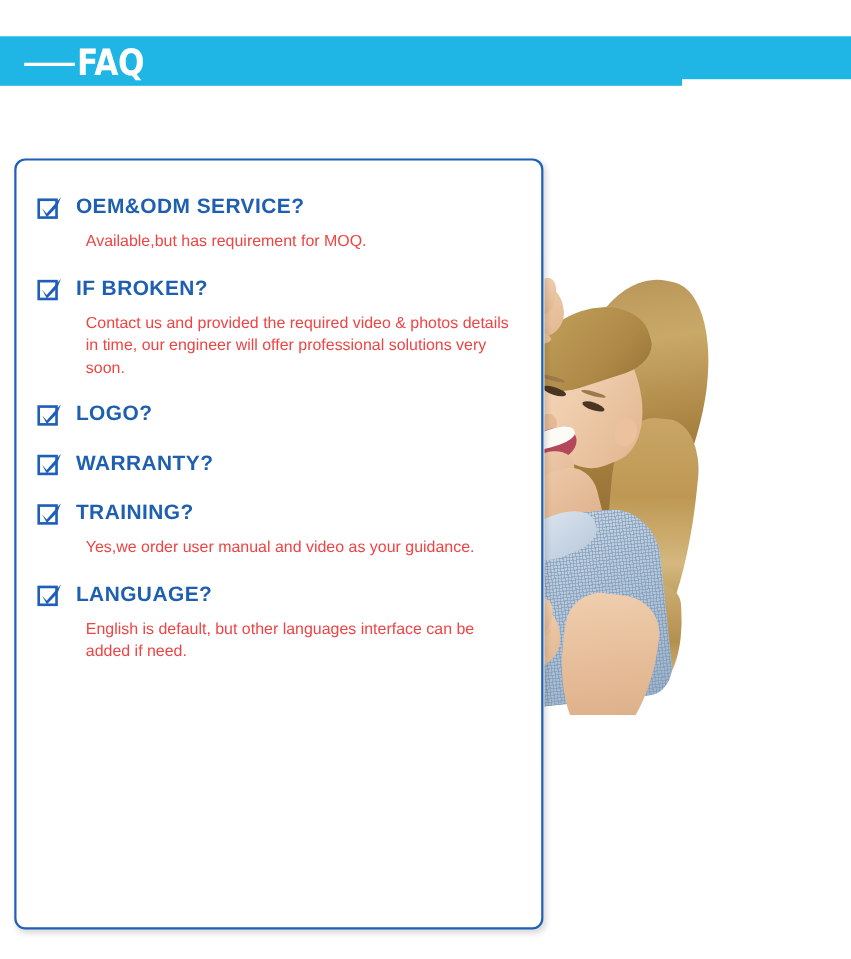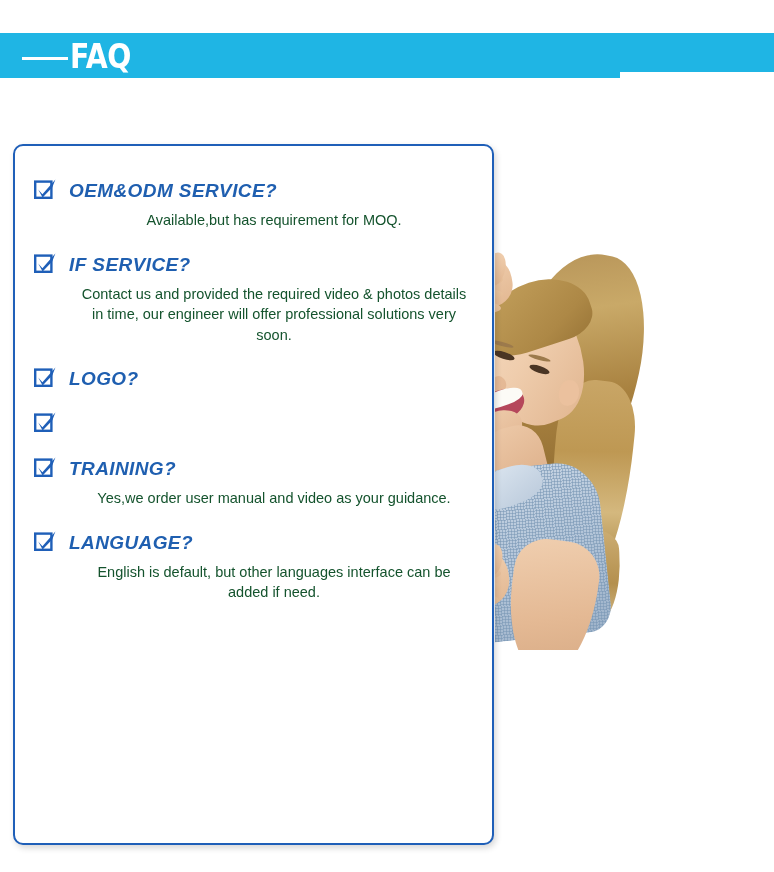--- a/index.html
+++ b/index.html
@@ -62,48 +62,46 @@
     position:absolute;
     left:18px; top:32px;
     width:450px;
   }
 
   .faq-item { margin-bottom:21px; }
   .faq-item:last-child { margin-bottom:12px; }
 
   .faq-q {
     display:flex;
-    align-items:flex-end;
+    align-items:flex-start;
     gap:12px;
     margin-bottom:8px;
-    font-style:italic;
   }
   .check-icon {
     width:24px; height:24px;
     flex:0 0 24px;
     display:block;
     position:relative;
     top:-1px;
   }
   .faq-q-label {
     font-size:19px;
     font-weight:bold;
     color:#1F5FB0;
     letter-spacing:0.4px;
     font-family:"Liberation Sans", sans-serif;
     white-space:nowrap;
   }
   .faq-a {
     margin-left:45px;
     font-size:14.5px;
     line-height:20.5px;
-    color:#14532d;
+    color:#ef4444;
     font-family:"Liberation Sans", sans-serif;
     max-width:392px;
-    text-align:center;
   }
 
   
   #photo-wrap {
     position:absolute;
     left:455px; top:230px;
     width:290px; height:420px;
     overflow:hidden;
     pointer-events:none;
   }
@@ -352,41 +350,42 @@
         </div>
         <div class="faq-a">Available,but has requirement for MOQ.</div>
       </div>
 
       <div class="faq-item">
         <div class="faq-q">
           <svg class="check-icon" viewBox="0 0 24 24">
             <rect x="2.2" y="4.6" width="16.2" height="16.2" fill="none" stroke="#1F5FB8" stroke-width="2.4"></rect>
             <path d="M5.2 12.4 L9.4 17.2 L22.4 2.4 L19.2 10.6 L9.6 20.4 Z" fill="#1F5FB8"></path>
           </svg>
-          <span class="faq-q-label">IF SERVICE?</span>
+          <span class="faq-q-label">IF BROKEN?</span>
         </div>
         <div class="faq-a">Contact us and provided the required video &amp; photos details in time, our engineer will offer professional solutions very soon.</div>
       </div>
 
       <div class="faq-item">
         <div class="faq-q">
           <svg class="check-icon" viewBox="0 0 24 24">
             <rect x="2.2" y="4.6" width="16.2" height="16.2" fill="none" stroke="#1F5FB8" stroke-width="2.4"></rect>
             <path d="M5.2 12.4 L9.4 17.2 L22.4 2.4 L19.2 10.6 L9.6 20.4 Z" fill="#1F5FB8"></path>
           </svg>
           <span class="faq-q-label">LOGO?</span>
         </div>
       </div>
 
       <div class="faq-item">
         <div class="faq-q">
           <svg class="check-icon" viewBox="0 0 24 24">
             <rect x="2.2" y="4.6" width="16.2" height="16.2" fill="none" stroke="#1F5FB8" stroke-width="2.4"></rect>
             <path d="M5.2 12.4 L9.4 17.2 L22.4 2.4 L19.2 10.6 L9.6 20.4 Z" fill="#1F5FB8"></path>
           </svg>
+          <span class="faq-q-label">WARRANTY?</span>
         </div>
       </div>
 
       <div class="faq-item">
         <div class="faq-q">
           <svg class="check-icon" viewBox="0 0 24 24">
             <rect x="2.2" y="4.6" width="16.2" height="16.2" fill="none" stroke="#1F5FB8" stroke-width="2.4"></rect>
             <path d="M5.2 12.4 L9.4 17.2 L22.4 2.4 L19.2 10.6 L9.6 20.4 Z" fill="#1F5FB8"></path>
           </svg>
           <span class="faq-q-label">TRAINING?</span>

